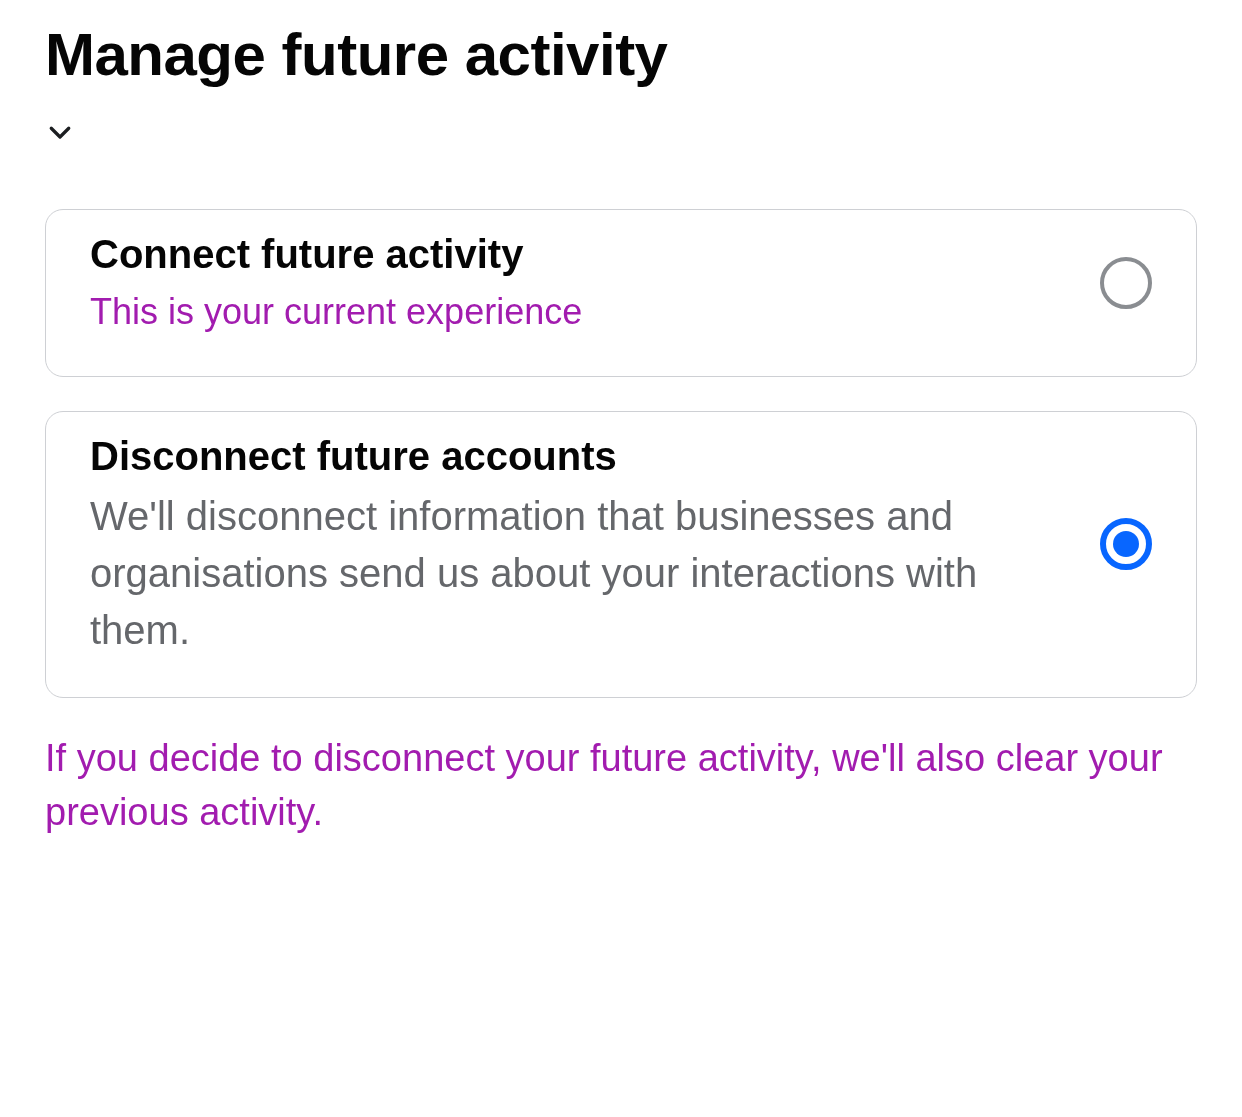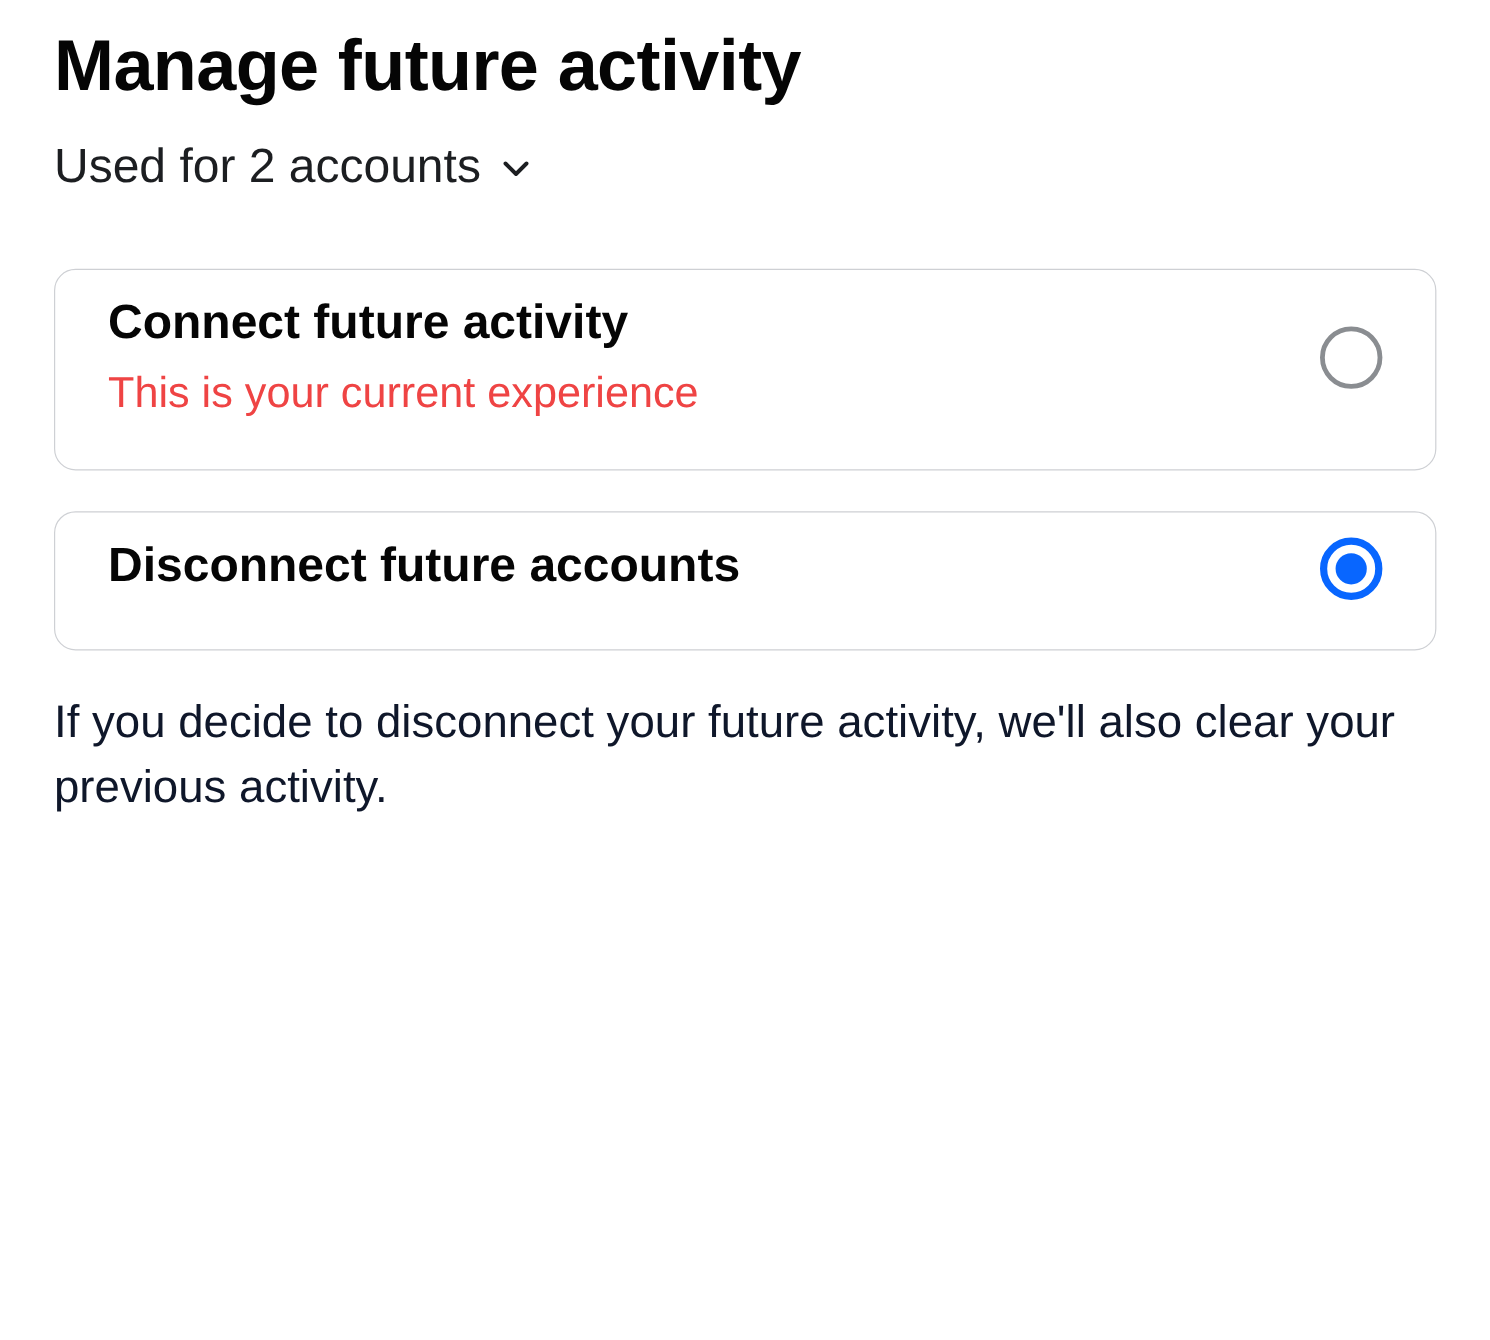--- a/index.html
+++ b/index.html
@@ -62,21 +62,21 @@
     }
     .option-desc {
       font-size: 40px;
       font-weight: 400;
       color: #65676b;
       line-height: 1.42;
     }
     .option-note {
       font-size: 36px;
       font-weight: 400;
-      color: #ef4444;
+      color: #a21caf;
       line-height: 1.45;
       margin-top: 6px;
     }
     .radio-wrap {
       flex: 0 0 auto;
     }
     .radio-unselected {
       width: 52px;
       height: 52px;
       border-radius: 50%;
@@ -95,51 +95,51 @@
     }
     .radio-selected::after {
       content: "";
       width: 26px;
       height: 26px;
       border-radius: 50%;
       background: #0866ff;
     }
     .footer-text {
       font-size: 38px;
-      color: #0f172a;
+      color: #a21caf;
       line-height: 1.42;
       margin-top: 24px;
     }
   </style>
 </head>
 <body>
 
 <h1 class="page-title">Manage future activity</h1>
 
 <div class="accounts-row">
-  <span class="accounts-label">Used for 2 accounts</span>
   <span class="chevron-down">
     <svg viewBox="0 0 24 24" fill="none" stroke="#1c1e21" stroke-width="2.6" stroke-linecap="round" stroke-linejoin="round">
       <polyline points="5 9 12 16 19 9"></polyline>
     </svg>
   </span>
 </div>
 
 <div class="option-card">
   <div class="option-content">
     <div class="option-title">Connect future activity</div>
     <div class="option-note">This is your current experience</div>
   </div>
   <div class="radio-wrap">
     <div class="radio-unselected"></div>
   </div>
 </div>
 
 <div class="option-card">
   <div class="option-content">
     <div class="option-title">Disconnect future accounts</div>
+    <div class="option-desc">We'll disconnect information that businesses and organisations send us about your interactions with them.</div>
   </div>
   <div class="radio-wrap">
     <div class="radio-selected"></div>
   </div>
 </div>
 
 <p class="footer-text">If you decide to disconnect your future activity, we'll also clear your previous activity.</p>
 
 </body></html>

